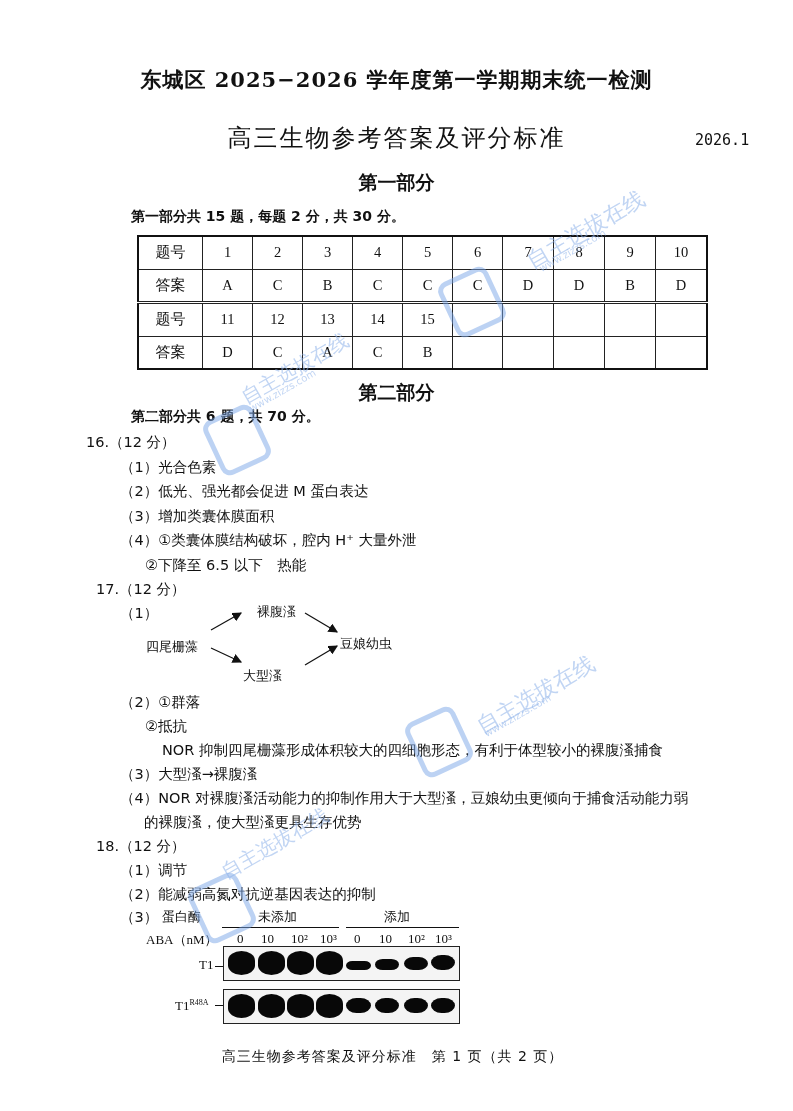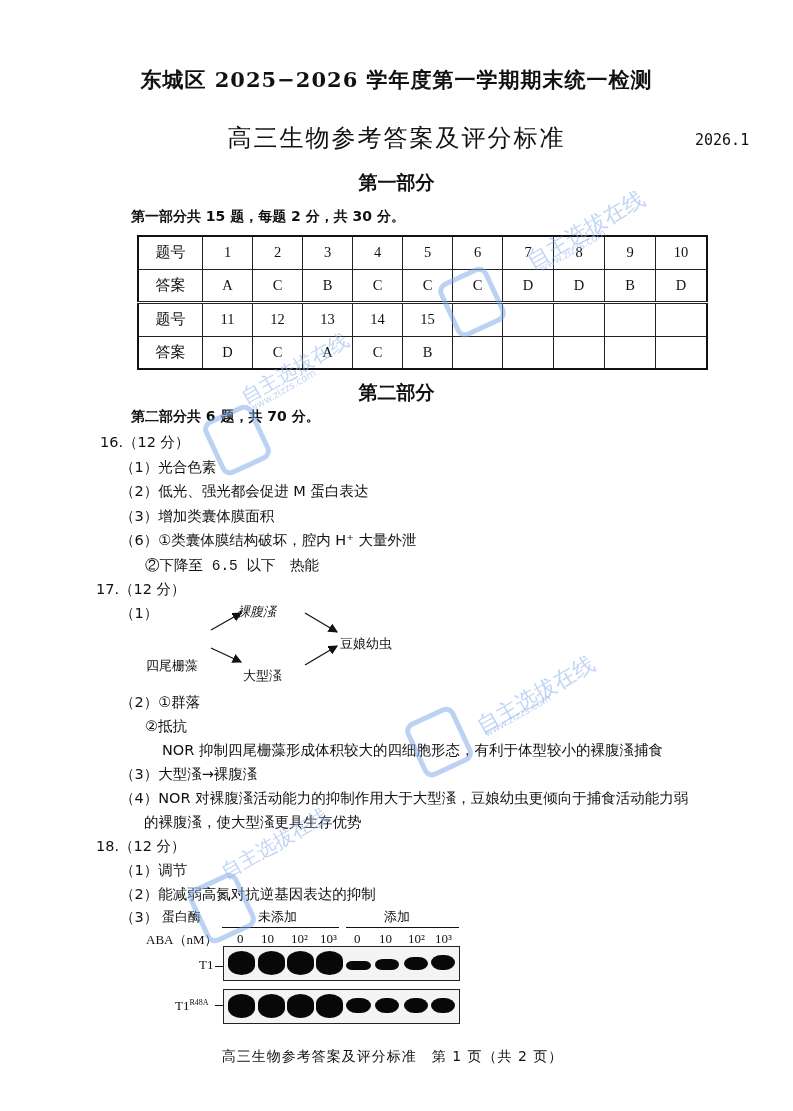--- a/index.html
+++ b/index.html
@@ -92,33 +92,33 @@
     <td class="c2"></td>
     <td class="c2"></td>
     <td class="c2"></td>
   </tr>
 </tbody>
   </table>
 
 <div class="abs part" style="top:380px;">第二部分</div>
 <div class="abs note" style="left:131px; top:408px;">第二部分共 6 题，共 70 分。</div>
 
-<div class="abs line" style="left:100px; top:433px;">16.（12 分）</div>
+<div class="abs line" style="left:86px; top:433px;">16.（12 分）</div>
 <div class="abs line" style="left:120px; top:458px;">（1）光合色素</div>
 <div class="abs line" style="left:120px; top:482px;">（2）低光、强光都会促进 M 蛋白表达</div>
 <div class="abs line" style="left:120px; top:507px;">（3）增加类囊体膜面积</div>
-<div class="abs line" style="left:120px; top:531px;">（6）①类囊体膜结构破坏，腔内 H⁺ 大量外泄</div>
-<div class="abs line" style="left:145px; top:556px;font-family:Liberation Mono, monospace;">②下降至 6.5 以下　热能</div>
+<div class="abs line" style="left:120px; top:531px;">（4）①类囊体膜结构破坏，腔内 H⁺ 大量外泄</div>
+<div class="abs line" style="left:145px; top:556px;">②下降至 6.5 以下　热能</div>
 
 <div class="abs line" style="left:96px; top:580px;">17.（12 分）</div>
 <div class="abs line" style="left:120px; top:604px;">（1）</div>
 
 <div>
-  <div class="abs diagram-label" style="left:146px; top:657px;">四尾栅藻</div>
-  <div class="abs diagram-label" style="left:237px; top:603px;font-style:italic;">裸腹溞</div>
+  <div class="abs diagram-label" style="left:146px; top:638px;">四尾栅藻</div>
+  <div class="abs diagram-label" style="left:257px; top:603px;">裸腹溞</div>
   <div class="abs diagram-label" style="left:243px; top:667px;">大型溞</div>
   <div class="abs diagram-label" style="left:340px; top:635px;">豆娘幼虫</div>
   <svg class="arrows" width="150" height="90">
     <defs>
       <marker id="ah" markerWidth="8" markerHeight="8" refX="7" refY="4" orient="auto">
         <path d="M0,0 L8,4 L0,8 Z" fill="#111"></path>
       </marker>
     </defs>
     <line x1="16" y1="30" x2="46" y2="13" stroke="#111" stroke-width="1.2" marker-end="url(#ah)"></line>
     <line x1="16" y1="48" x2="46" y2="62" stroke="#111" stroke-width="1.2" marker-end="url(#ah)"></line>

